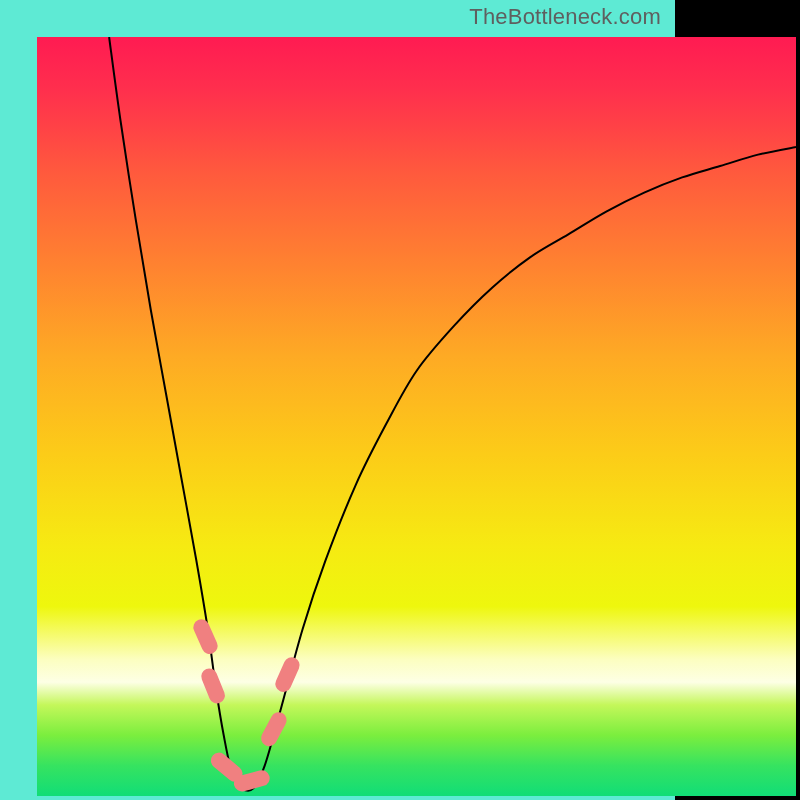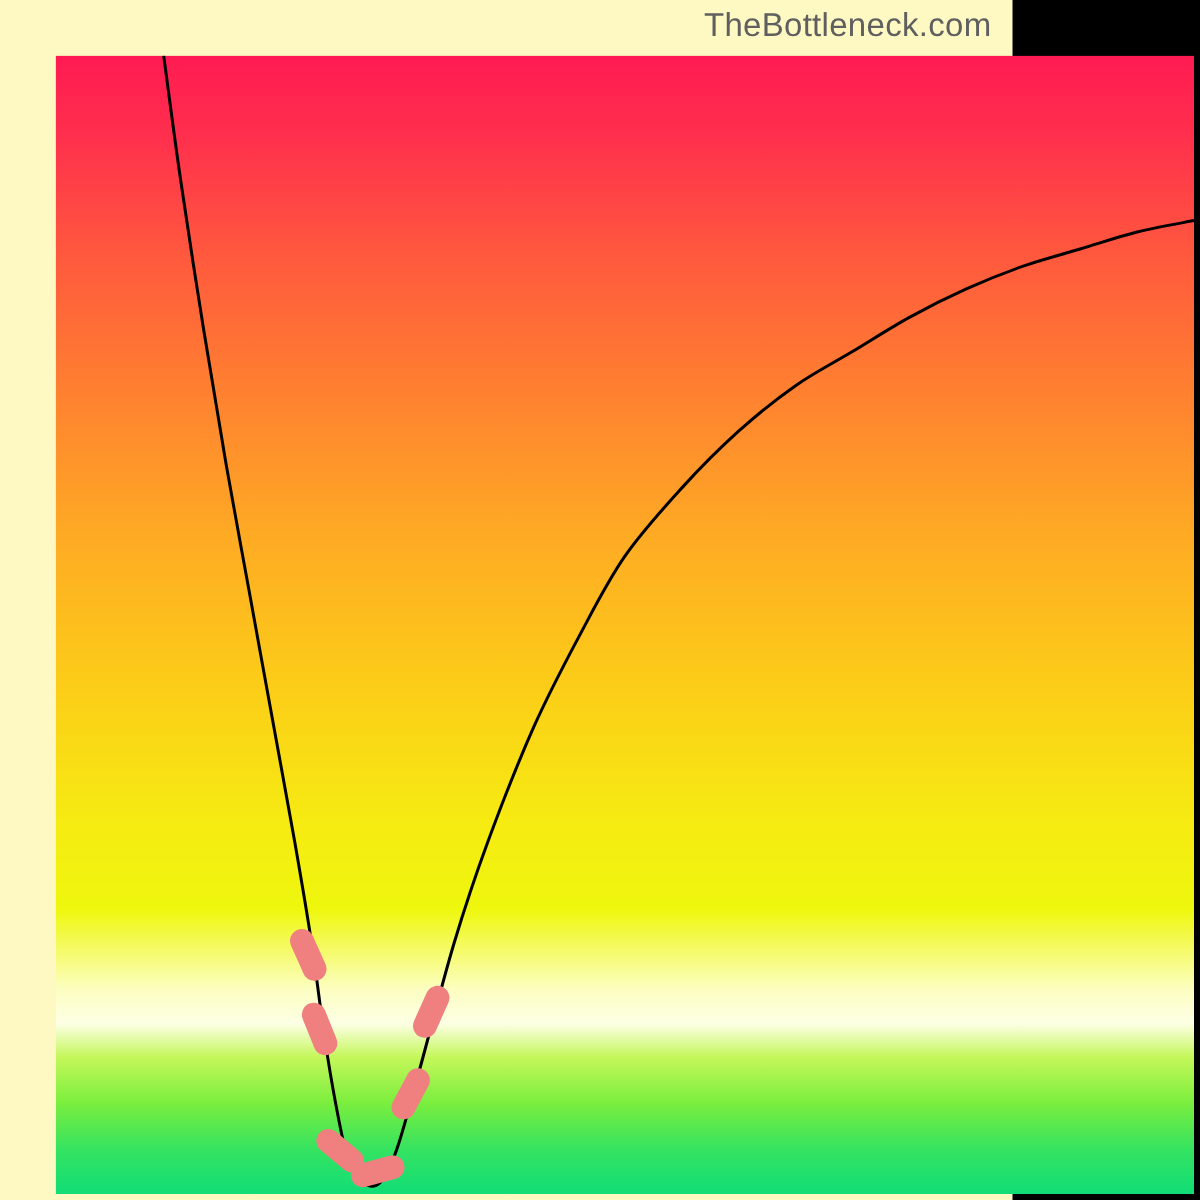--- a/index.html
+++ b/index.html
@@ -9,21 +9,21 @@
     height: 800px;
     background: #000;
     overflow: hidden;
   }
   .frame {
     position: absolute;
     left: 0;
     top: 0;
     width: 675px;
     height: 800px;
-    background: #fef9c3;
+    background: #5eead4;
   }
   .plot {
     position: absolute;
     left: 37px;
     top: 37px;
     width: 759px;
     height: 759px;
     overflow: hidden;
   }
   .watermark {

